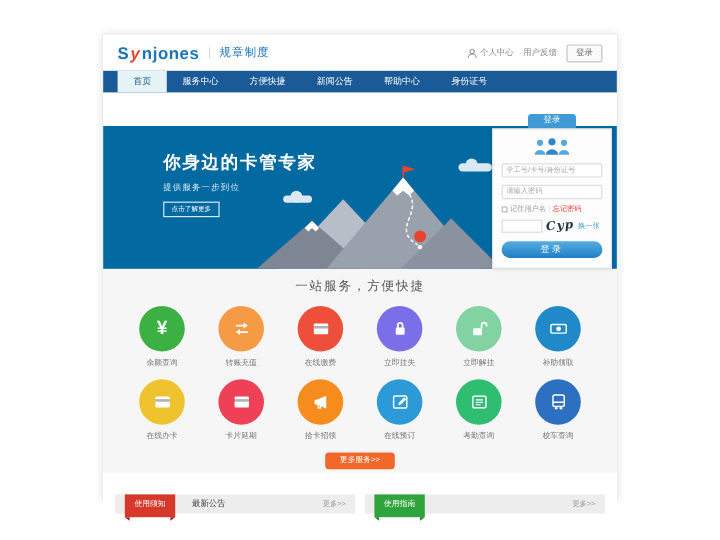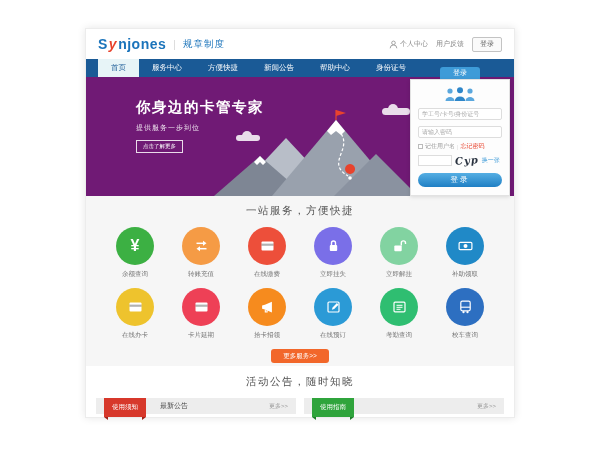--- a/index.html
+++ b/index.html
@@ -16,21 +16,21 @@
   .top-right { margin-left:auto; display:flex; align-items:center; gap:8px; font-size:7px; color:#888; }
   .top-link { display:flex; align-items:center; gap:2px; cursor:pointer; }
   .login-btn { border:1px solid #c3c3c3; border-radius:2px; padding:1.5px 7px; color:#666; font-size:7px; background:#fafafa; cursor:pointer; }
 
   
   .nav { height:18px; background:#1a5a96; display:flex; align-items:stretch; padding-left:12px; }
   .nav-item { color:#fff; font-size:7.5px; line-height:18px; padding:0 13px; cursor:pointer; }
   .nav-item.active { background:#e7f4f7; color:#1a5a96; }
 
   
-  .hero { position:relative; height:119px; background:#701a75; overflow:visible; }
+  .hero { position:relative; height:119px; background:#0369a1; overflow:visible;margin-top:28px; }
   .hero-text { position:absolute; left:50px; top:21px; z-index:2; }
   .hero-title { font-size:14.5px; font-weight:bold; color:#fff; letter-spacing:1.5px; }
   .hero-sub { font-size:7px; color:rgba(255,255,255,.88); margin-top:6px; letter-spacing:1px; }
   .hero-cta { display:inline-block; margin-top:7px; font-size:5.5px; color:#fff;
               border:1px solid rgba(255,255,255,.85); padding:2px 6px; cursor:pointer; }
   .cloud { position:absolute; background:#fff; opacity:.85; border-radius:8px; }
   .cloud:before { content:""; position:absolute; background:#fff; border-radius:50%; width:10px; height:10px; top:-4px; left:6px; }
   .c1 { left:150px; top:58px; width:24px; height:6px; }
   .c2 { left:296px; top:31px; width:28px; height:7px; }
   .mountains { position:absolute; left:128px; bottom:0; z-index:1; }
@@ -288,21 +288,20 @@
           </svg>
         </div>
         <div class="slabel">校车查询</div>
       </div>
     </div>
 
     <button class="more-btn" style="background: rgb(242, 103, 42);">更多服务&gt;&gt;</button>
   </div>
 
   <div class="announce">
-    <div class="sec-title">活动公告，随时知晓</div>
     <div class="panels">
       <div class="panel">
         <div class="panel-head">
           <span class="ribbon ribbon-red" style="background: rgb(215, 56, 43);">使用须知</span>
           <span class="panel-tab">最新公告</span>
           <span class="more-link">更多&gt;&gt;</span>
         </div>
       </div>
       <div class="panel">
         <div class="panel-head">

